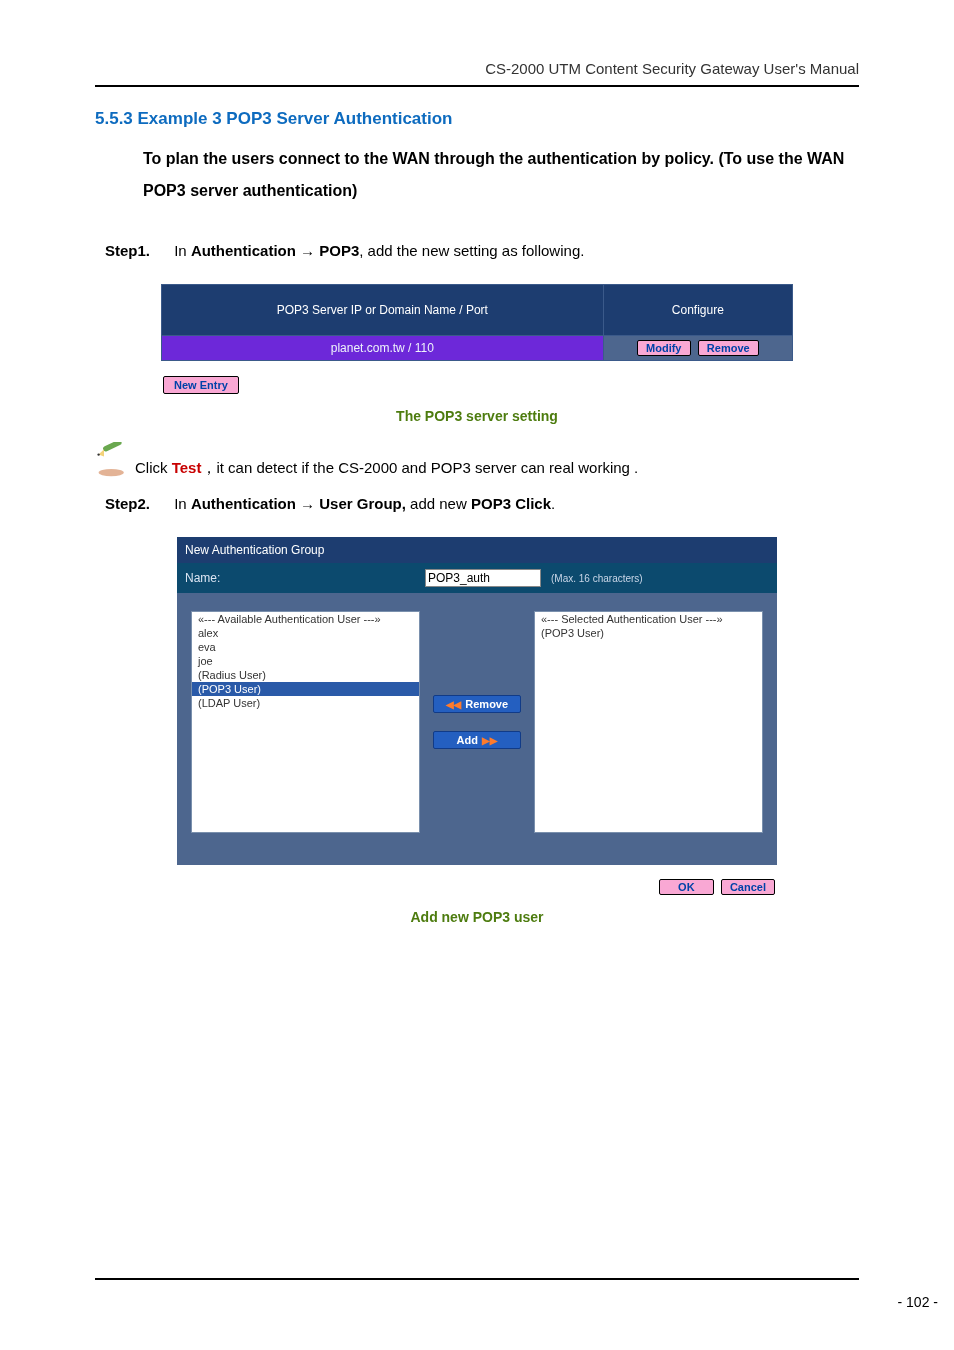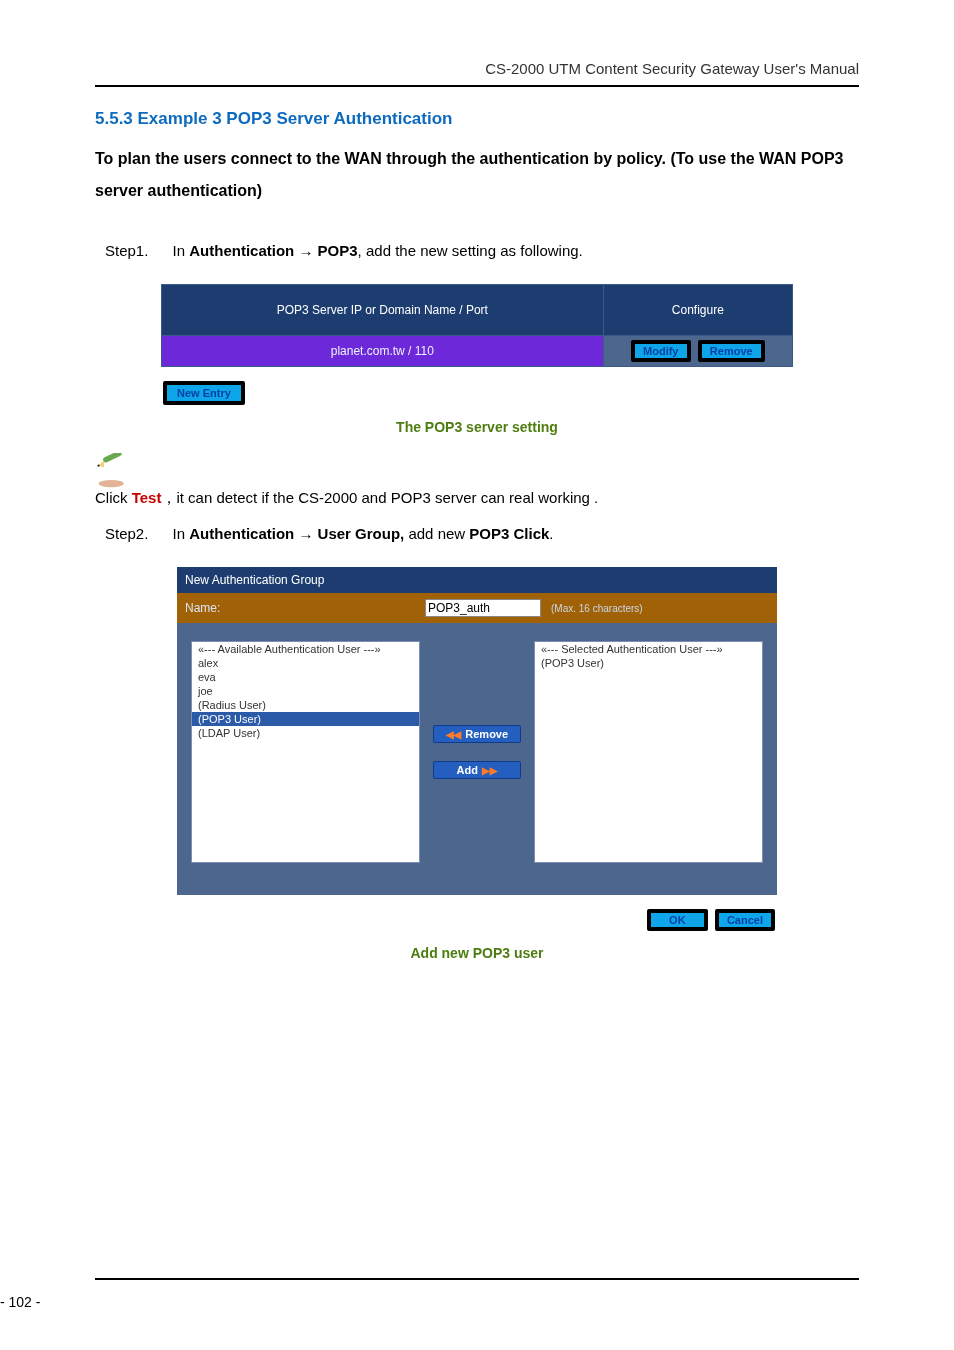--- a/index.html
+++ b/index.html
@@ -29,27 +29,28 @@
     color: #0d6bbf;
     font-weight: bold;
     font-size: 17px;
     margin-bottom: 14px;
   }
   .intro-para {
     font-size: 16px;
     font-weight: bold;
     line-height: 2.0;
     margin-bottom: 30px;
+    margin-left: 48px;
   }
   .step-row {
     font-size: 15px;
     margin: 10px 0 18px 10px;
     line-height: 1.8;
   }
-  .step-label { font-weight: normal; margin-top: 28px; }
+  .step-label { font-weight: bold; margin-top: 28px; }
   .step-text { margin-left: 20px; }
   .nav-path { font-weight: bold; }
   .arrow { font-weight: normal; }
 
   
   .shot1 {
     margin: 20px auto 10px auto;
     width: 632px;
   }
   .tbl1 { width:100%; border-collapse: collapse; font-size:12px; }
@@ -62,22 +63,22 @@
   }
   .tbl1 td {
     background:#6d28d9;
     color:#eef3fb;
     text-align:center;
     padding:4px 6px;
     border:1px solid #3b5a8a;
   }
   .cfg-btn {
     display:inline-block;
-    background:#0ea5e9;
-    border:4px solid #000000;
+    background:#f9a8d4;
+    border:1px solid #000000;
     color:#0042a8;
     font-weight:bold;
     font-size:11px;
     padding:1px 8px;
     margin:0 2px;
     border-radius:2px;
     cursor:pointer;
   }
   .center-btn-row { text-align:left; margin-top:14px; }
   .caption {
@@ -85,43 +86,43 @@
     color:#4d7c0f;
     font-weight:bold;
     font-size:14px;
     margin-top:14px;
     margin-bottom:10px;
   }
 
   
   .note-row {
     display:flex;
+    align-items:flex-end;
     margin:18px 0 12px 0;
     font-size:15px;
-    flex-direction:column;
   }
   .pencil-icon {
     width:36px; height:36px; flex:0 0 auto;
     margin-right:4px;
   }
   .note-text .test { color:#c80000; font-weight:bold; }
 
   
   .shot2 {
     width: 600px;
     margin: 20px auto 8px auto;
     font-size:12px;
   }
   .panel-head {
     background:#1d3d70;
     color:#fff;
     padding:6px 8px;
   }
   .name-row {
-    background:#a16207;
+    background:#0c4a6e;
     color:#dbe5f3;
     display:flex;
     align-items:center;
     padding:6px 8px;
     gap:10px;
   }
   .name-input {
     width:110px;
     font-size:12px;
     padding:1px 2px;
@@ -175,22 +176,22 @@
   }
   .okcancel {
     text-align:right;
     margin-top:14px;
     padding-right:0;
   }
 
   .page-number {
     position:absolute;
     bottom:40px;
-    left:0; right:0;
-    text-align:left;
+    left:0; right:16px;
+    text-align:right;
     font-size:14px;
   }
   .footer-rule {
     position:absolute;
     bottom:70px;
     left:95px; right:95px;
     border-top:2px solid #000;
   }
 </style>
 </head>

